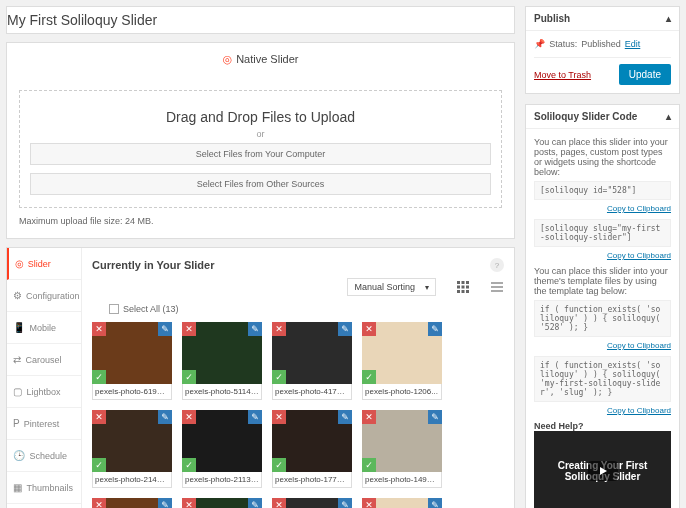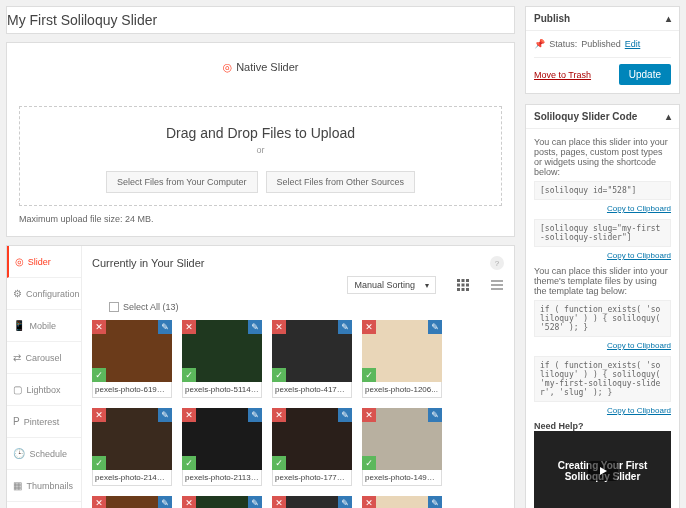--- a/index.html
+++ b/index.html
@@ -2,38 +2,38 @@
 <html><head>
 <meta charset="utf-8">
 <style>
 * { box-sizing: border-box; margin: 0; padding: 0; }
 body { font-family: -apple-system, "Helvetica Neue", Arial, sans-serif; background: #f1f1f1; font-size: 11px; color: #444; width: 686px; }
 .wrap { display: flex; gap: 10px; padding: 6px; }
 .main-col { flex: 1; }
 .side-col { width: 155px; }
 .title-box { background: #fff; border: 1px solid #ddd; padding: 5px 0; margin-bottom: 8px; font-size: 14px; font-weight: 400; }
 .tabs { display: flex; background: #fff; border: 1px solid #ddd; border-bottom: none; }
-.tab { flex: 1; text-align: center; padding: 18px 0; border-bottom: 1px solid #ddd; cursor: pointer; color: #888; }
+.tab { flex: 1; text-align: center; padding: 10px 0; border-bottom: 1px solid #ddd; cursor: pointer; color: #888; }
 .tab.active { border-bottom: 2px solid #fff; color: #444; font-weight: 500; }
 .tab.active .tg { color: #ff3c1f; margin-right: 4px; }
 .upload-area { background: #fff; border: 1px solid #ddd; border-top: none; padding: 12px; margin-bottom: 8px; }
 .drop { border: 1px dashed #ccc; text-align: center; padding: 18px 10px 12px; }
 .drop h3 { font-size: 14px; font-weight: 500; margin-bottom: 4px; }
-.drop .or { font-size: 9px; color: #999; margin-bottom: 16px; }
-.btns { display: flex; gap: 8px; justify-content: center; }
+.drop .or { font-size: 9px; color: #999; margin-bottom: 4px; }
+.btns { display: flex; gap: 8px; justify-content: center; flex-direction: column; }
 .btn { background: #f7f7f7; border: 1px solid #ddd; padding: 5px 10px; font-size: 9px; color: #666; cursor: pointer; }
 .maxsize { font-size: 9px; margin-top: 8px; color: #666; }
 .content-box { background: #fff; border: 1px solid #ddd; display: flex; }
 .side-tabs { width: 75px; border-right: 1px solid #eee; }
 .stab { padding: 10px 6px; font-size: 9px; color: #888; border-bottom: 1px solid #f0f0f0; cursor: pointer; display: flex; align-items: center; gap: 4px; }
 .stab.active { color: #ff3c1f; font-weight: 500; border-left: 2px solid #ff3c1f; }
 .stab .ic { font-size: 10px; }
 .content-main { flex: 1; padding: 10px; }
 .cm-head { display: flex; justify-content: space-between; align-items: center; }
-.cm-head h4 { font-weight: 400; font-size: 11px; }
+.cm-head h4 { font-weight: 700; font-size: 11px; }
 .sort-row { display: flex; align-items: center; gap: 20px; margin-top: 6px; }
 .sort-sel { border: 1px solid #ddd; padding: 3px 20px 3px 6px; font-size: 9px; background: #fff; position: relative; }
 .view-ic { width: 14px; height: 14px; display: inline-block; }
 .sel-all { font-size: 9px; color: #666; display: flex; align-items: center; gap: 4px; margin: 8px 17px; }
 .cb { width: 10px; height: 10px; border: 1px solid #aaa; }
 .thumbs { display: flex; flex-wrap: wrap; gap: 10px; }
 .thumb { width: 80px; }
 .thumb-img { width: 80px; height: 62px; position: relative; background: #333; }
 .thumb-img .ov { position: absolute; width: 14px; height: 14px; display: flex; align-items: center; justify-content: center; font-size: 9px; color: #fff; }
 .del { top: 0; left: 0; background: #d9534f; }

